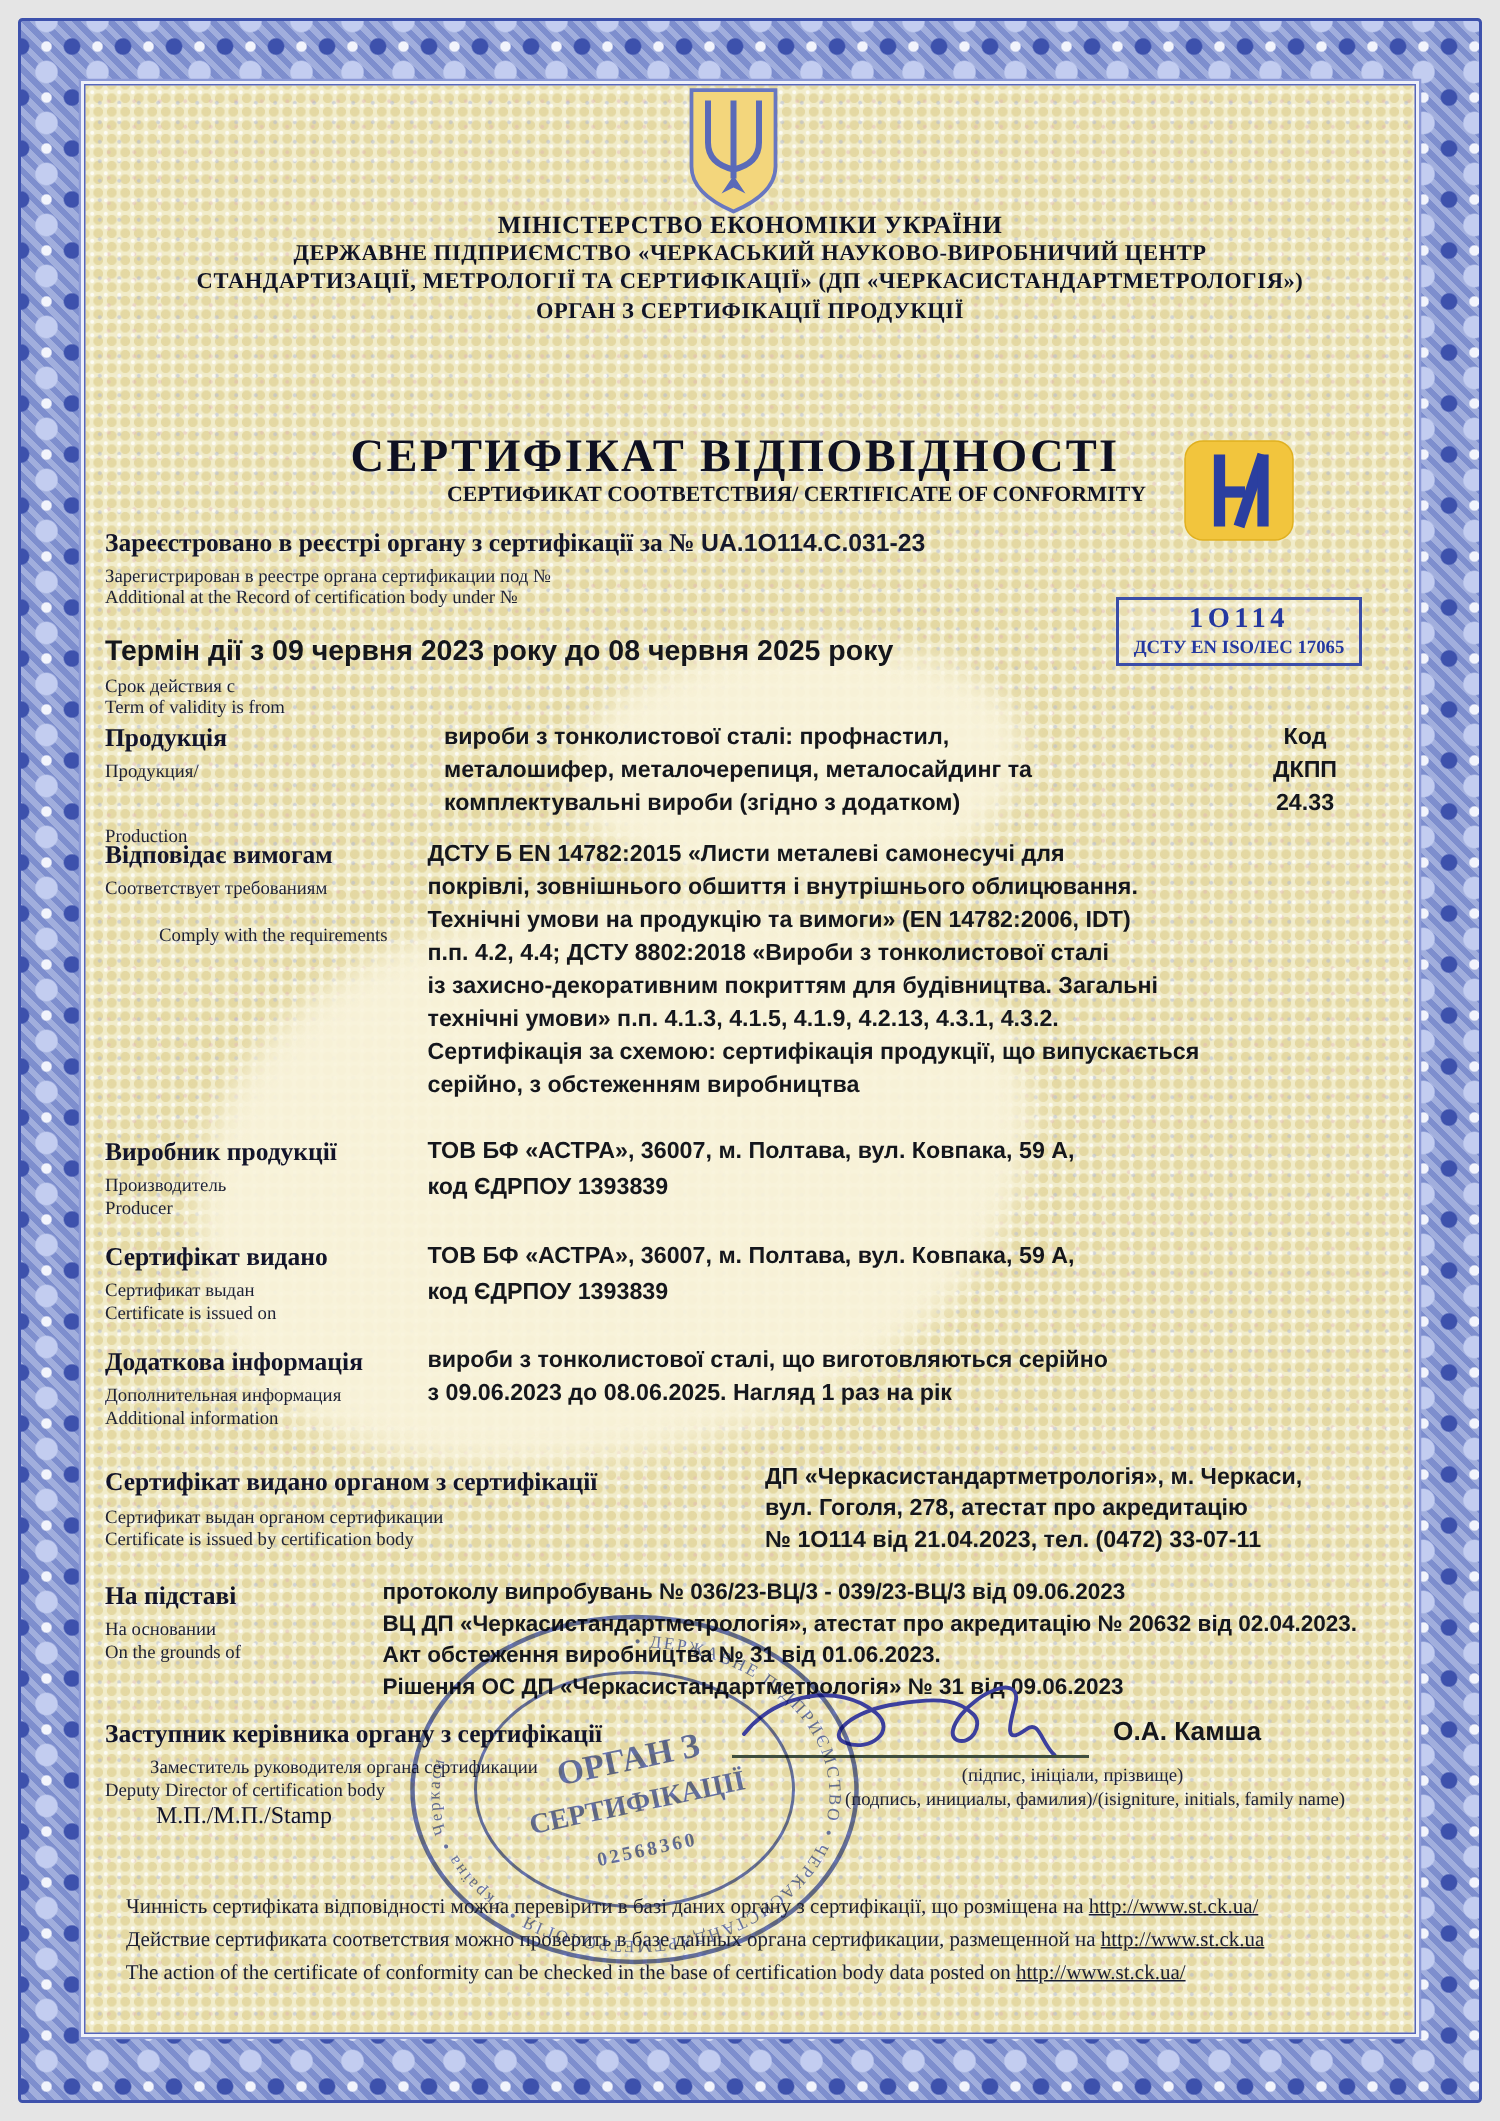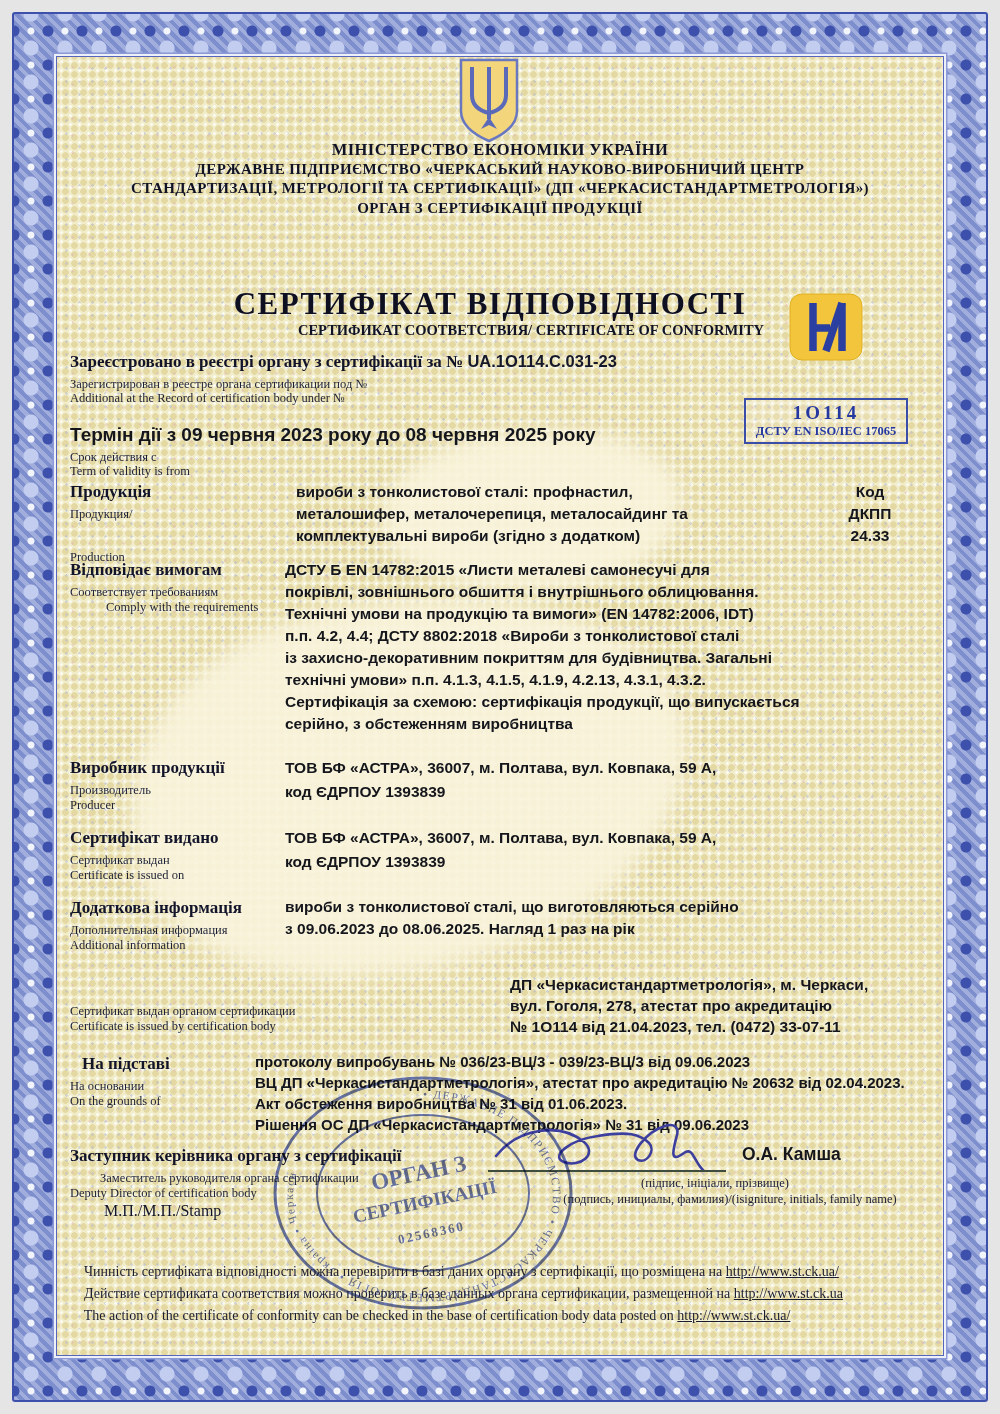--- a/index.html
+++ b/index.html
@@ -109,21 +109,21 @@
   <div class="abs lbl-s" style="left:70px;top:522px;margin-top:28px;">Production</div>
   <div class="abs val" style="left:296px;top:481px;">вироби з тонколистової сталі: профнастил,
 металошифер, металочерепиця, металосайдинг та
 комплектувальні вироби (згідно з додатком)</div>
   <div class="abs val" style="left:830px;top:481px;width:80px;text-align:center;">Код
 ДКПП
 24.33</div>
 
   <div class="abs lbl-b" style="left:70px;top:560px;">Відповідає вимогам</div>
   <div class="abs lbl-s" style="left:70px;top:585px;">Соответствует требованиям</div>
-  <div class="abs lbl-s" style="left:70px;top:600px;padding-left:36px;">Comply with the requirements</div>
+  <div class="abs lbl-s" style="left:70px;top:616px;padding-left:36px;">Comply with the requirements</div>
   <div class="abs val" style="left:285px;top:559px;">ДСТУ Б EN 14782:2015 «Листи металеві самонесучі для
 покрівлі, зовнішнього обшиття і внутрішнього облицювання.
 Технічні умови на продукцію та вимоги» (EN 14782:2006, IDT)
 п.п. 4.2, 4.4; ДСТУ 8802:2018 «Вироби з тонколистової сталі
 із захисно-декоративним покриттям для будівництва. Загальні
 технічні умови» п.п. 4.1.3, 4.1.5, 4.1.9, 4.2.13, 4.3.1, 4.3.2.
 Сертифікація за схемою: сертифікація продукції, що випускається
 серійно, з обстеженням виробництва</div>
 
   <div class="abs lbl-b" style="left:70px;top:758px;">Виробник продукції</div>
@@ -137,27 +137,28 @@
   <div class="abs lbl-s" style="left:70px;top:868px;">Certificate is issued on</div>
   <div class="abs val" style="left:285px;top:826px;line-height:24px;">ТОВ БФ «АСТРА», 36007, м. Полтава, вул. Ковпака, 59 А,
 код ЄДРПОУ 1393839</div>
 
   <div class="abs lbl-b" style="left:70px;top:898px;">Додаткова інформація</div>
   <div class="abs lbl-s" style="left:70px;top:923px;">Дополнительная информация</div>
   <div class="abs lbl-s" style="left:70px;top:938px;">Additional information</div>
   <div class="abs val" style="left:285px;top:896px;">вироби з тонколистової сталі, що виготовляються серійно
 з 09.06.2023 до 08.06.2025. Нагляд 1 раз на рік</div>
 
+  <div class="abs lbl-b" style="left:70px;top:978px;">Сертифікат видано органом з сертифікації</div>
   <div class="abs lbl-s" style="left:70px;top:1004px;">Сертификат выдан органом сертификации</div>
   <div class="abs lbl-s" style="left:70px;top:1019px;">Certificate is issued by certification body</div>
   <div class="abs val val-lh21" style="left:510px;top:974px;">ДП «Черкасистандартметрологія», м. Черкаси,
 вул. Гоголя, 278, атестат про акредитацію
 № 1О114 від 21.04.2023, тел. (0472) 33-07-11</div>
 
-  <div class="abs lbl-b" style="left:82px;top:1054px;">На підставі</div>
+  <div class="abs lbl-b" style="left:70px;top:1054px;">На підставі</div>
   <div class="abs lbl-s" style="left:70px;top:1079px;">На основании</div>
   <div class="abs lbl-s" style="left:70px;top:1094px;">On the grounds of</div>
   <div class="abs val" style="left:255px;top:1051px;font-size:15px;line-height:21px;">протоколу випробувань № 036/23-ВЦ/3 - 039/23-ВЦ/3 від 09.06.2023</div>
   <div class="abs val" style="left:255px;top:1072px;font-size:15px;line-height:21px;">ВЦ ДП «Черкасистандартметрологія», атестат про акредитацію № 20632 від 02.04.2023.</div>
   <div class="abs val" style="left:255px;top:1093px;font-size:15px;line-height:21px;">Акт обстеження виробництва № 31 від 01.06.2023.</div>
   <div class="abs val" style="left:255px;top:1114px;font-size:15px;line-height:21px;">Рішення ОС ДП «Черкасистандартметрологія» № 31 від 09.06.2023</div>
 
   <div class="abs lbl-b" style="left:70px;top:1146px;">Заступник керівника органу з сертифікації</div>
   <div class="abs lbl-s" style="left:70px;top:1171px;margin-left:30px;">Заместитель руководителя органа сертификации</div>
   <div class="abs lbl-s" style="left:70px;top:1186px;">Deputy Director of certification body</div>

